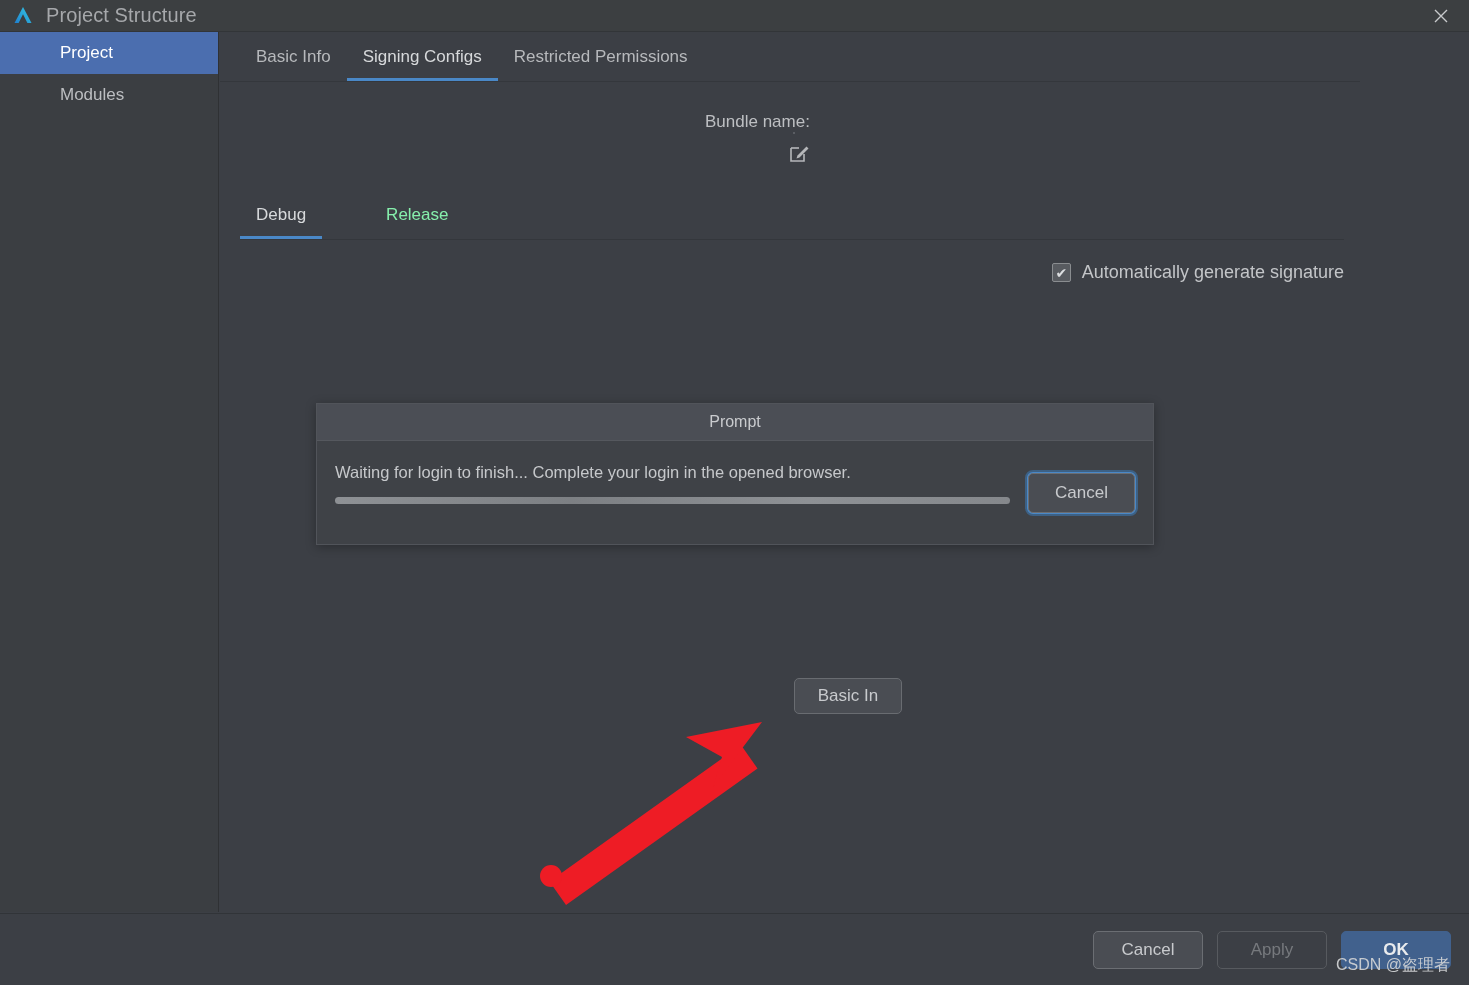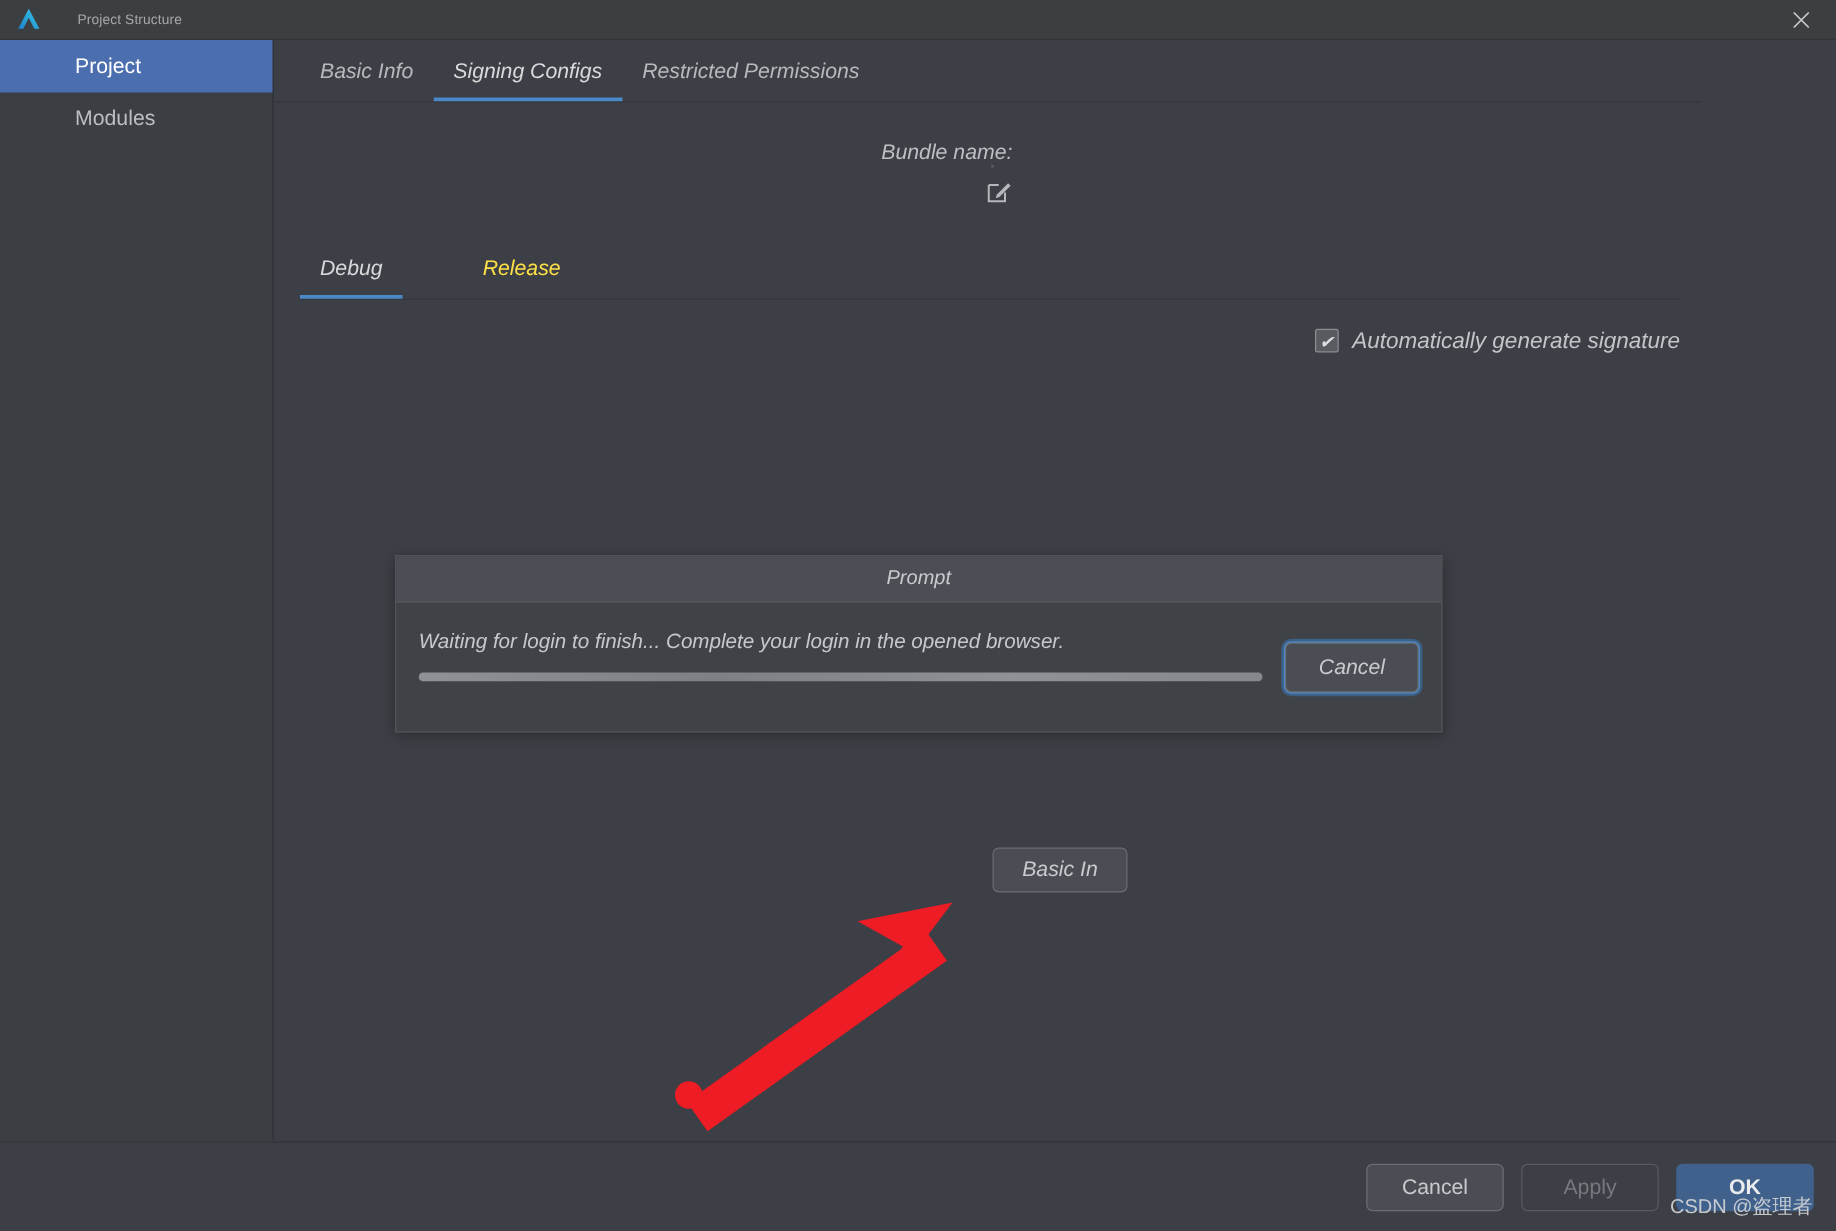--- a/index.html
+++ b/index.html
@@ -28,22 +28,22 @@
     border-bottom: 1px solid #323538;
     display: flex;
     align-items: center;
   }
   .titlebar .app-logo {
     margin-left: 12px;
     width: 22px; height: 22px;
     display: flex; align-items: center; justify-content: center;
   }
   .titlebar .title-text {
-    margin-left: 28px;
-    font-size: 11px;
+    margin-left: 12px;
+    font-size: 20px;
     color: #a6a8ab;
     letter-spacing: .1px;
   }
   .titlebar .close-btn {
     position: absolute;
     right: 0; top: 0;
     width: 56px; height: 32px;
     display: flex; align-items: center; justify-content: center;
     color: #c8cacc;
   }
@@ -69,21 +69,20 @@
     background: #4b6eaf;
     color: #ffffff;
   }
 
   
   .main {
     position: absolute;
     left: 220px; top: 32px;
     width: 1140px; height: 880px;
     background: #3c3f45;
-    font-style: italic;
   }
 
   
   .tabstrip {
     position: relative;
     height: 50px;
     border-bottom: 1px solid #34373c;
     display: flex;
     align-items: flex-start;
     padding-left: 20px;
@@ -157,21 +156,21 @@
     left: 20px; right: 16px; bottom: 0;
     height: 1px;
     background: #34373c;
   }
   .subtab {
     position: relative;
     height: 49px;
     padding: 0 16px;
     display: flex; align-items: center;
     font-size: 17px;
-    color: #fde047;
+    color: #86efac;
   }
   .subtab.active { color: #d7d9db; }
   .subtab.active::after {
     content: "";
     position: absolute;
     left: 0; right: 0; bottom: 0;
     height: 3px;
     background: #4a88c7;
     z-index: 2;
   }
@@ -193,21 +192,21 @@
     margin-right: 11px;
     color: #dcdee0;
     font-size: 14px;
     line-height: 1;
   }
   .autogen-label { font-size: 18px; color: #c3c5c8; }
 
   
   .prompt-dialog {
     position: absolute;
-    left: 96px; top: 412px;
+    left: 96px; top: 371px;
     width: 838px; height: 142px;
     background: #3f4247;
     border: 1px solid #51545a;
     box-shadow: 0 2px 10px rgba(0,0,0,.30);
   }
   .prompt-header {
     height: 37px;
     background: #4b4e55;
     border-bottom: 1px solid #55585e;
     display: flex; align-items: center; justify-content: center;

